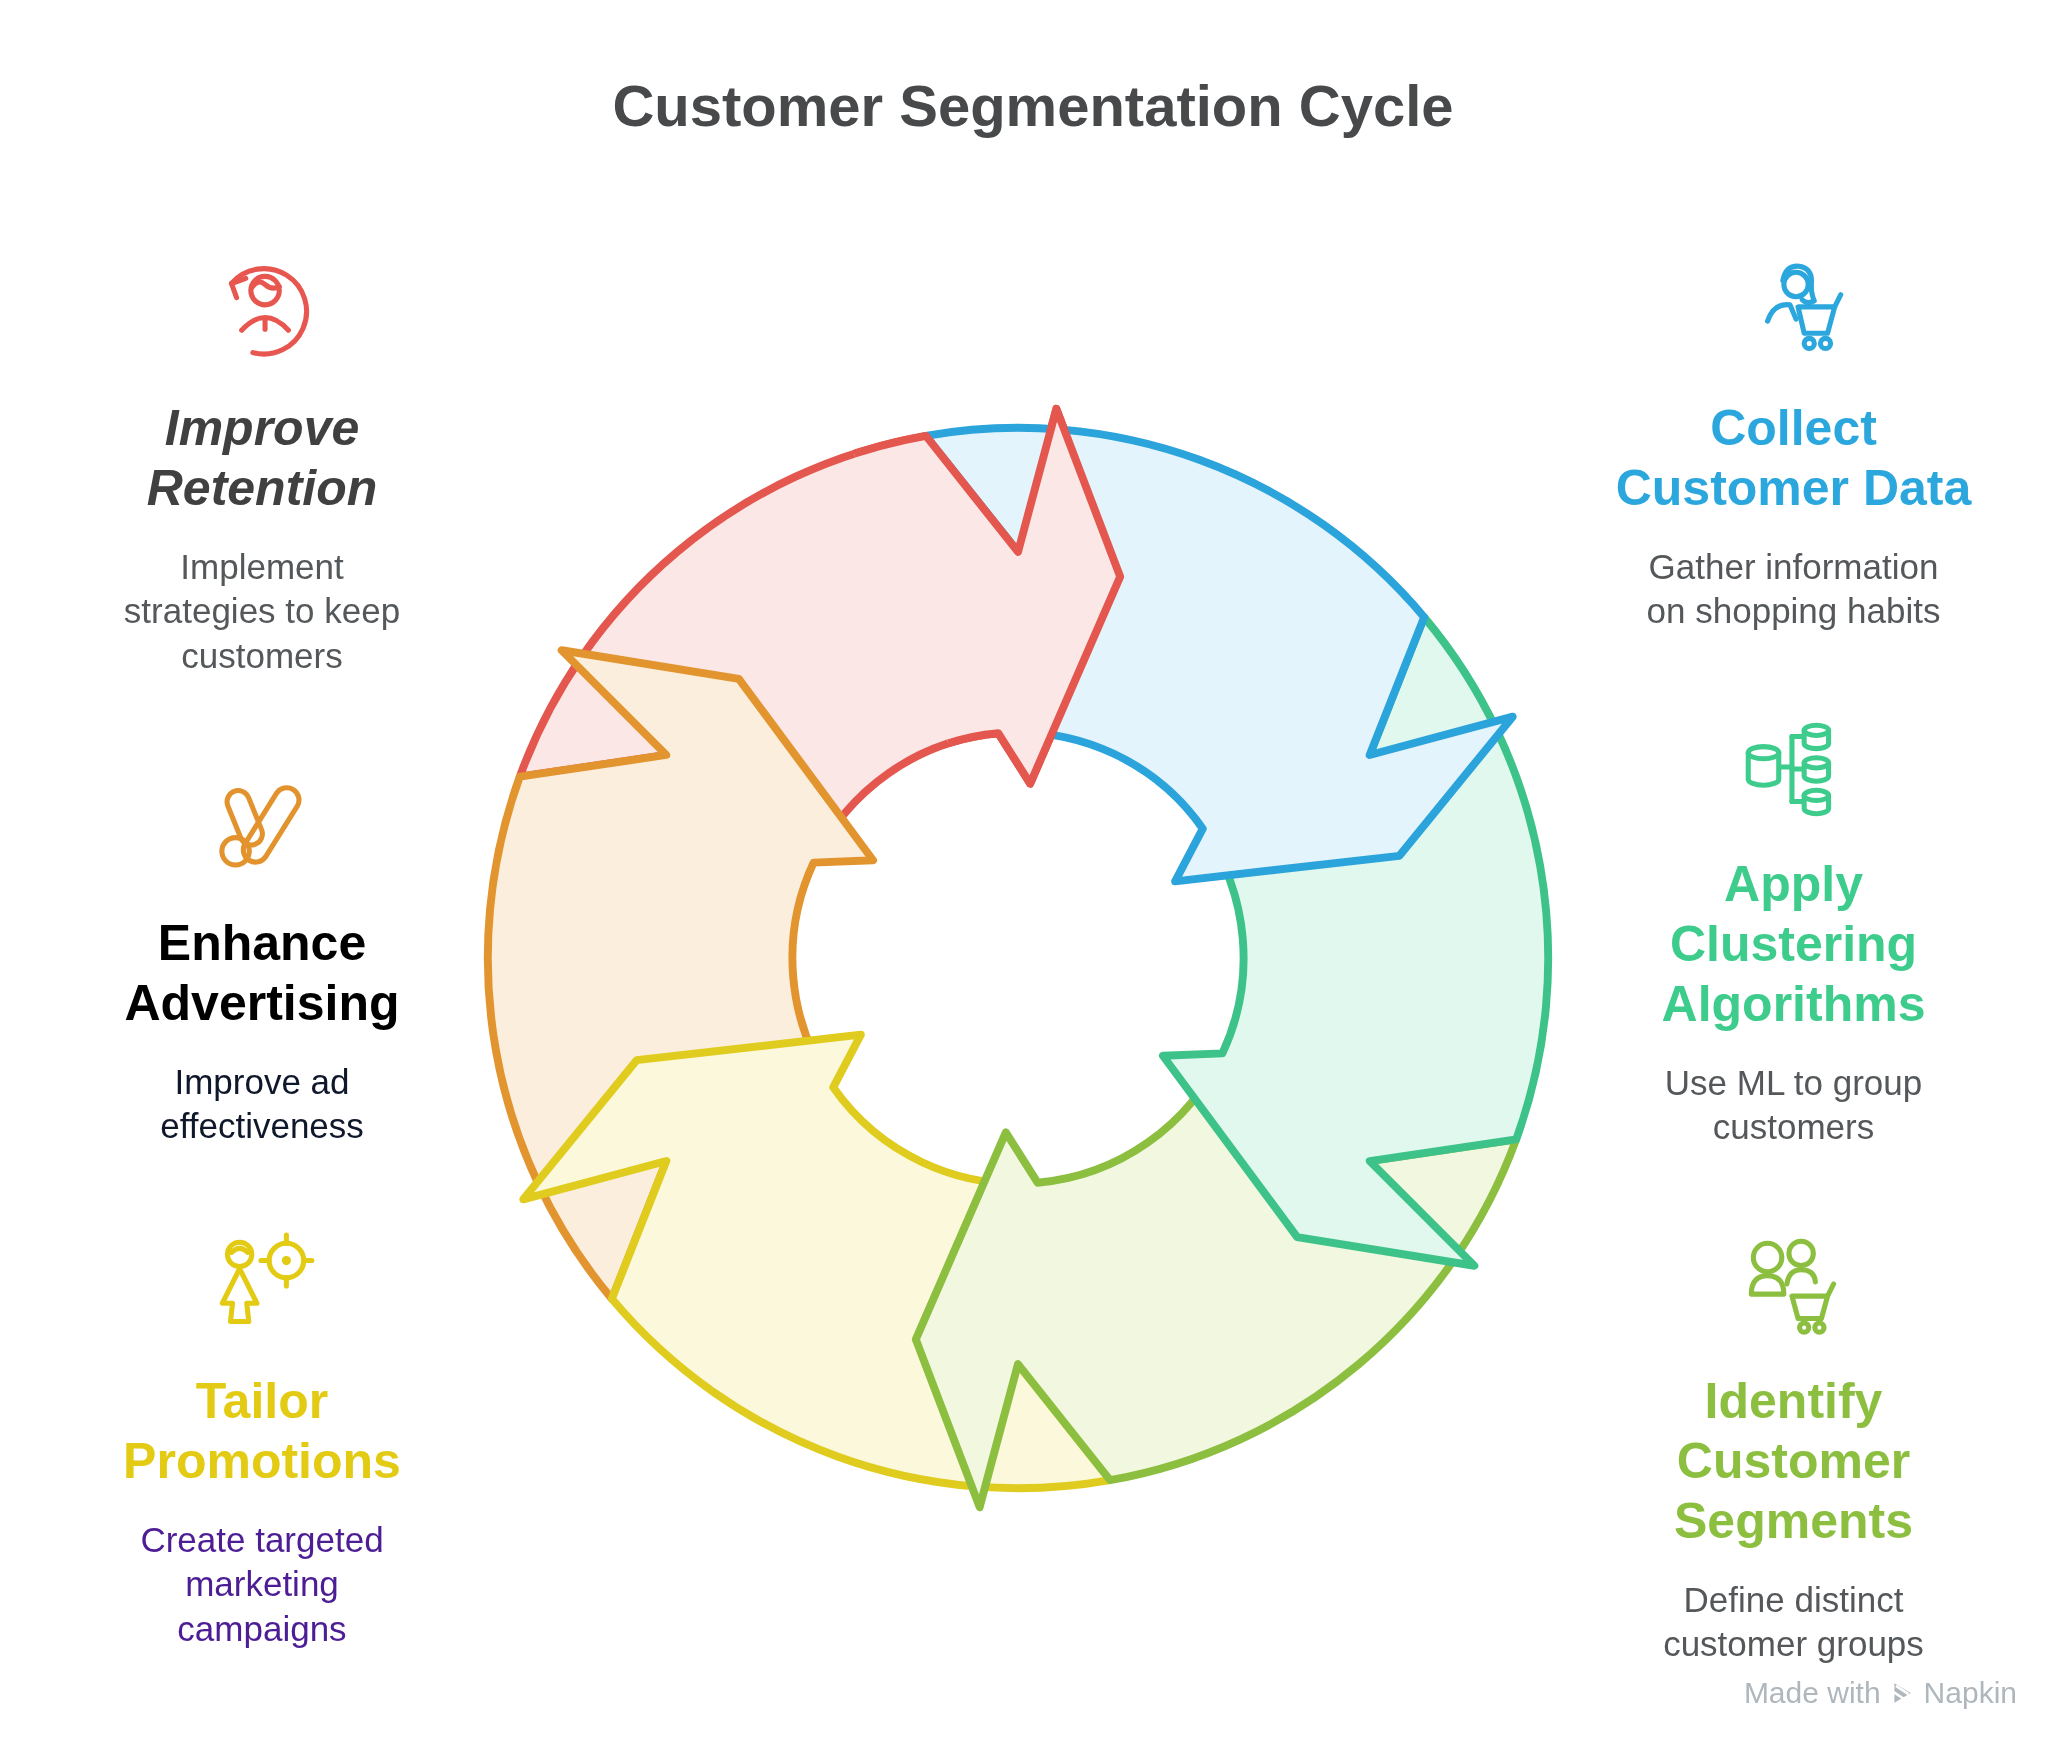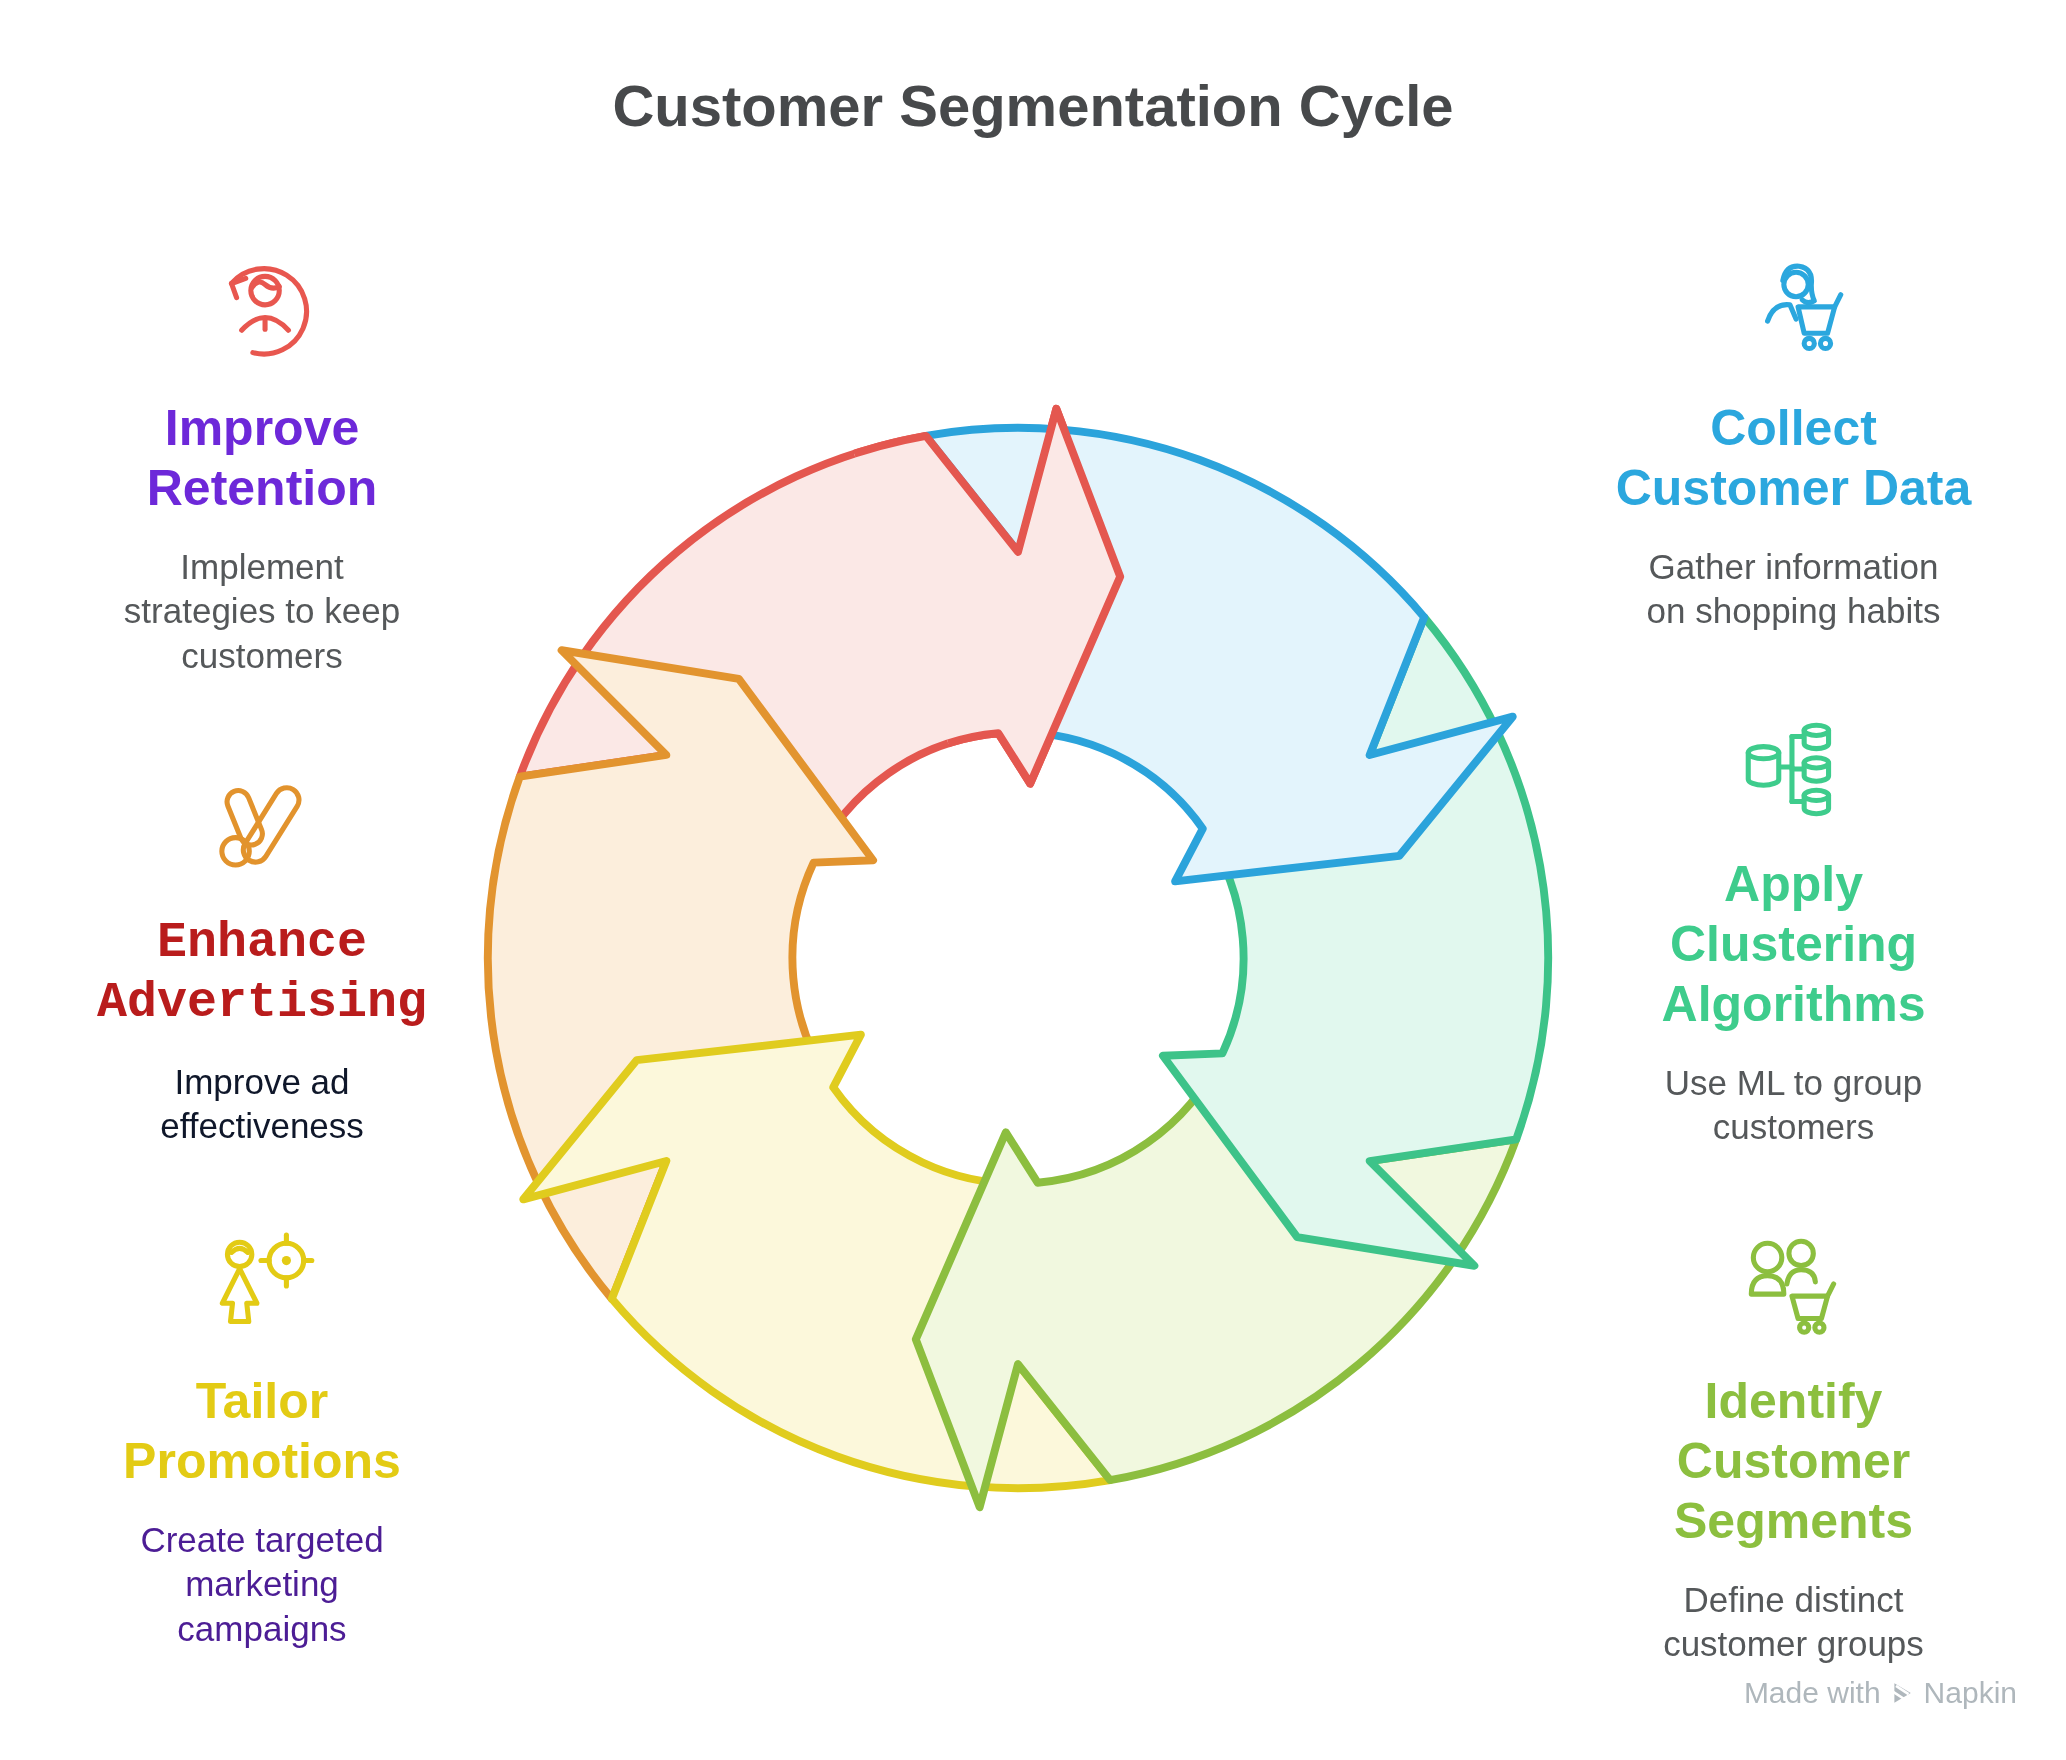--- a/index.html
+++ b/index.html
@@ -90,36 +90,36 @@
     <svg class="icon" viewBox="0 0 120 120">
       <g class="ic" stroke="#E8574F">
         <circle cx="63" cy="36" r="14"></circle>
         <path d="M50,33 Q56,24 63,30 T77,32"></path>
         <path d="M40,75 Q63,50 86,75"></path>
         <path d="M63,64 L63,74"></path>
         <path d="M51,97 A42,42 0 1 0 30,29"></path>
         <path d="M44,24 L30,29 L35,43"></path>
       </g>
     </svg>
-    <h2 style="color: #6d28d9;">Improve
+    <h2 style="color: #404040; font-style: italic;">Improve
 Retention</h2>
     <p style="color: rgb(85, 88, 90);">Implement
 strategies to keep
 customers</p>
   </div>
 
   <div class="step col-left" style="top:769px;">
     <svg class="icon" viewBox="0 0 120 120">
       <g class="ic" stroke="#E2932D">
         <rect x="57" y="14" width="24" height="82" rx="12" transform="rotate(32 69 55)"></rect>
         <rect x="32" y="20" width="22" height="56" rx="11" transform="rotate(-22 43 48)"></rect>
         <circle cx="34" cy="81" r="13.5"></circle>
       </g>
     </svg>
-    <h2 style="color: #b91c1c; font-family: Liberation Mono, monospace;">Enhance
+    <h2 style="color: #000000;">Enhance
 Advertising</h2>
     <p style="color: #0f172a;">Improve ad
 effectiveness</p>
   </div>
 
   <div class="step col-left" style="top:1227px;">
     <svg class="icon" viewBox="0 0 120 120">
       <g class="ic" stroke="#E3CB14">
         <circle cx="38" cy="27" r="12"></circle>
         <path d="M30,25 Q38,17 46,25"></path>

